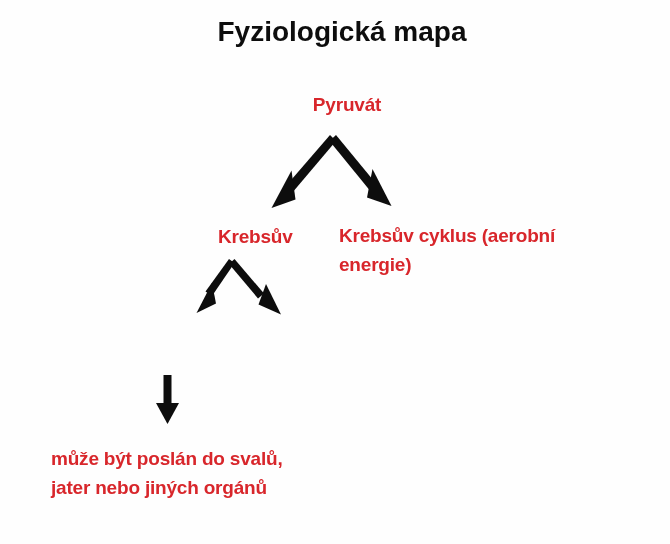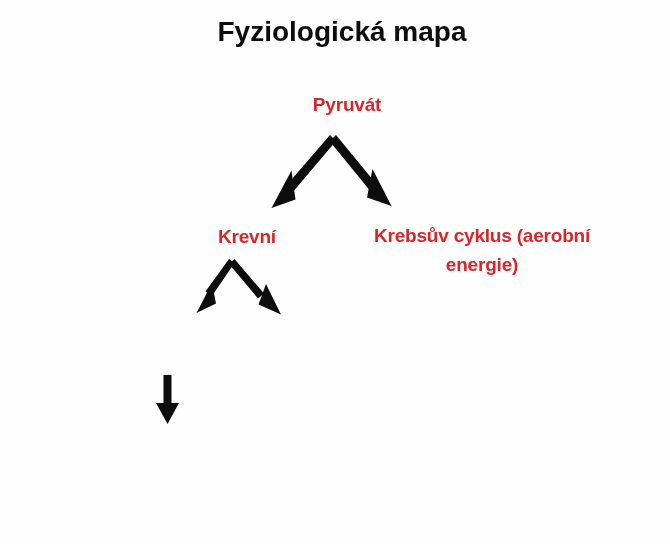--- a/index.html
+++ b/index.html
@@ -49,24 +49,23 @@
     left: 0;
     top: 93px;
     width: 680px;
     text-align: center;
   }
   #node-laktat {
     left: 211px;
     top: 225px;
   }
   #node-krebs {
-    left: 325px;
+    left: 332px;
     top: 222px;
     width: 300px;
-    text-align: center;
   }
   #node-krevni-laktat {
     left: 110px;
     top: 331px;
   }
   #node-premenen {
     left: 283px;
     top: 331px;
     width: 370px;
   }
@@ -117,21 +116,23 @@
       <g>
         <rect x="163.5" y="375" width="8" height="32"></rect>
         <path d="M 167.5 424 L 156 403 L 179 403 Z"></path>
       </g>
 
     </g>
   </svg>
 
   <div class="txt node" id="node-pyruvat">Pyruvát</div>
 
-  <div class="txt node" id="node-laktat">Krevní</div>
+  <div class="txt node" id="node-laktat">Krebsův</div>
 
   <div class="txt blk" id="node-krebs">Krebsův cyklus (aerobní
 energie)</div>
 
 
 
+  <div class="txt blk" id="node-poslan">může být poslán do svalů,
+jater nebo jiných orgánů</div>
 
 </div>
 
 </body></html>

